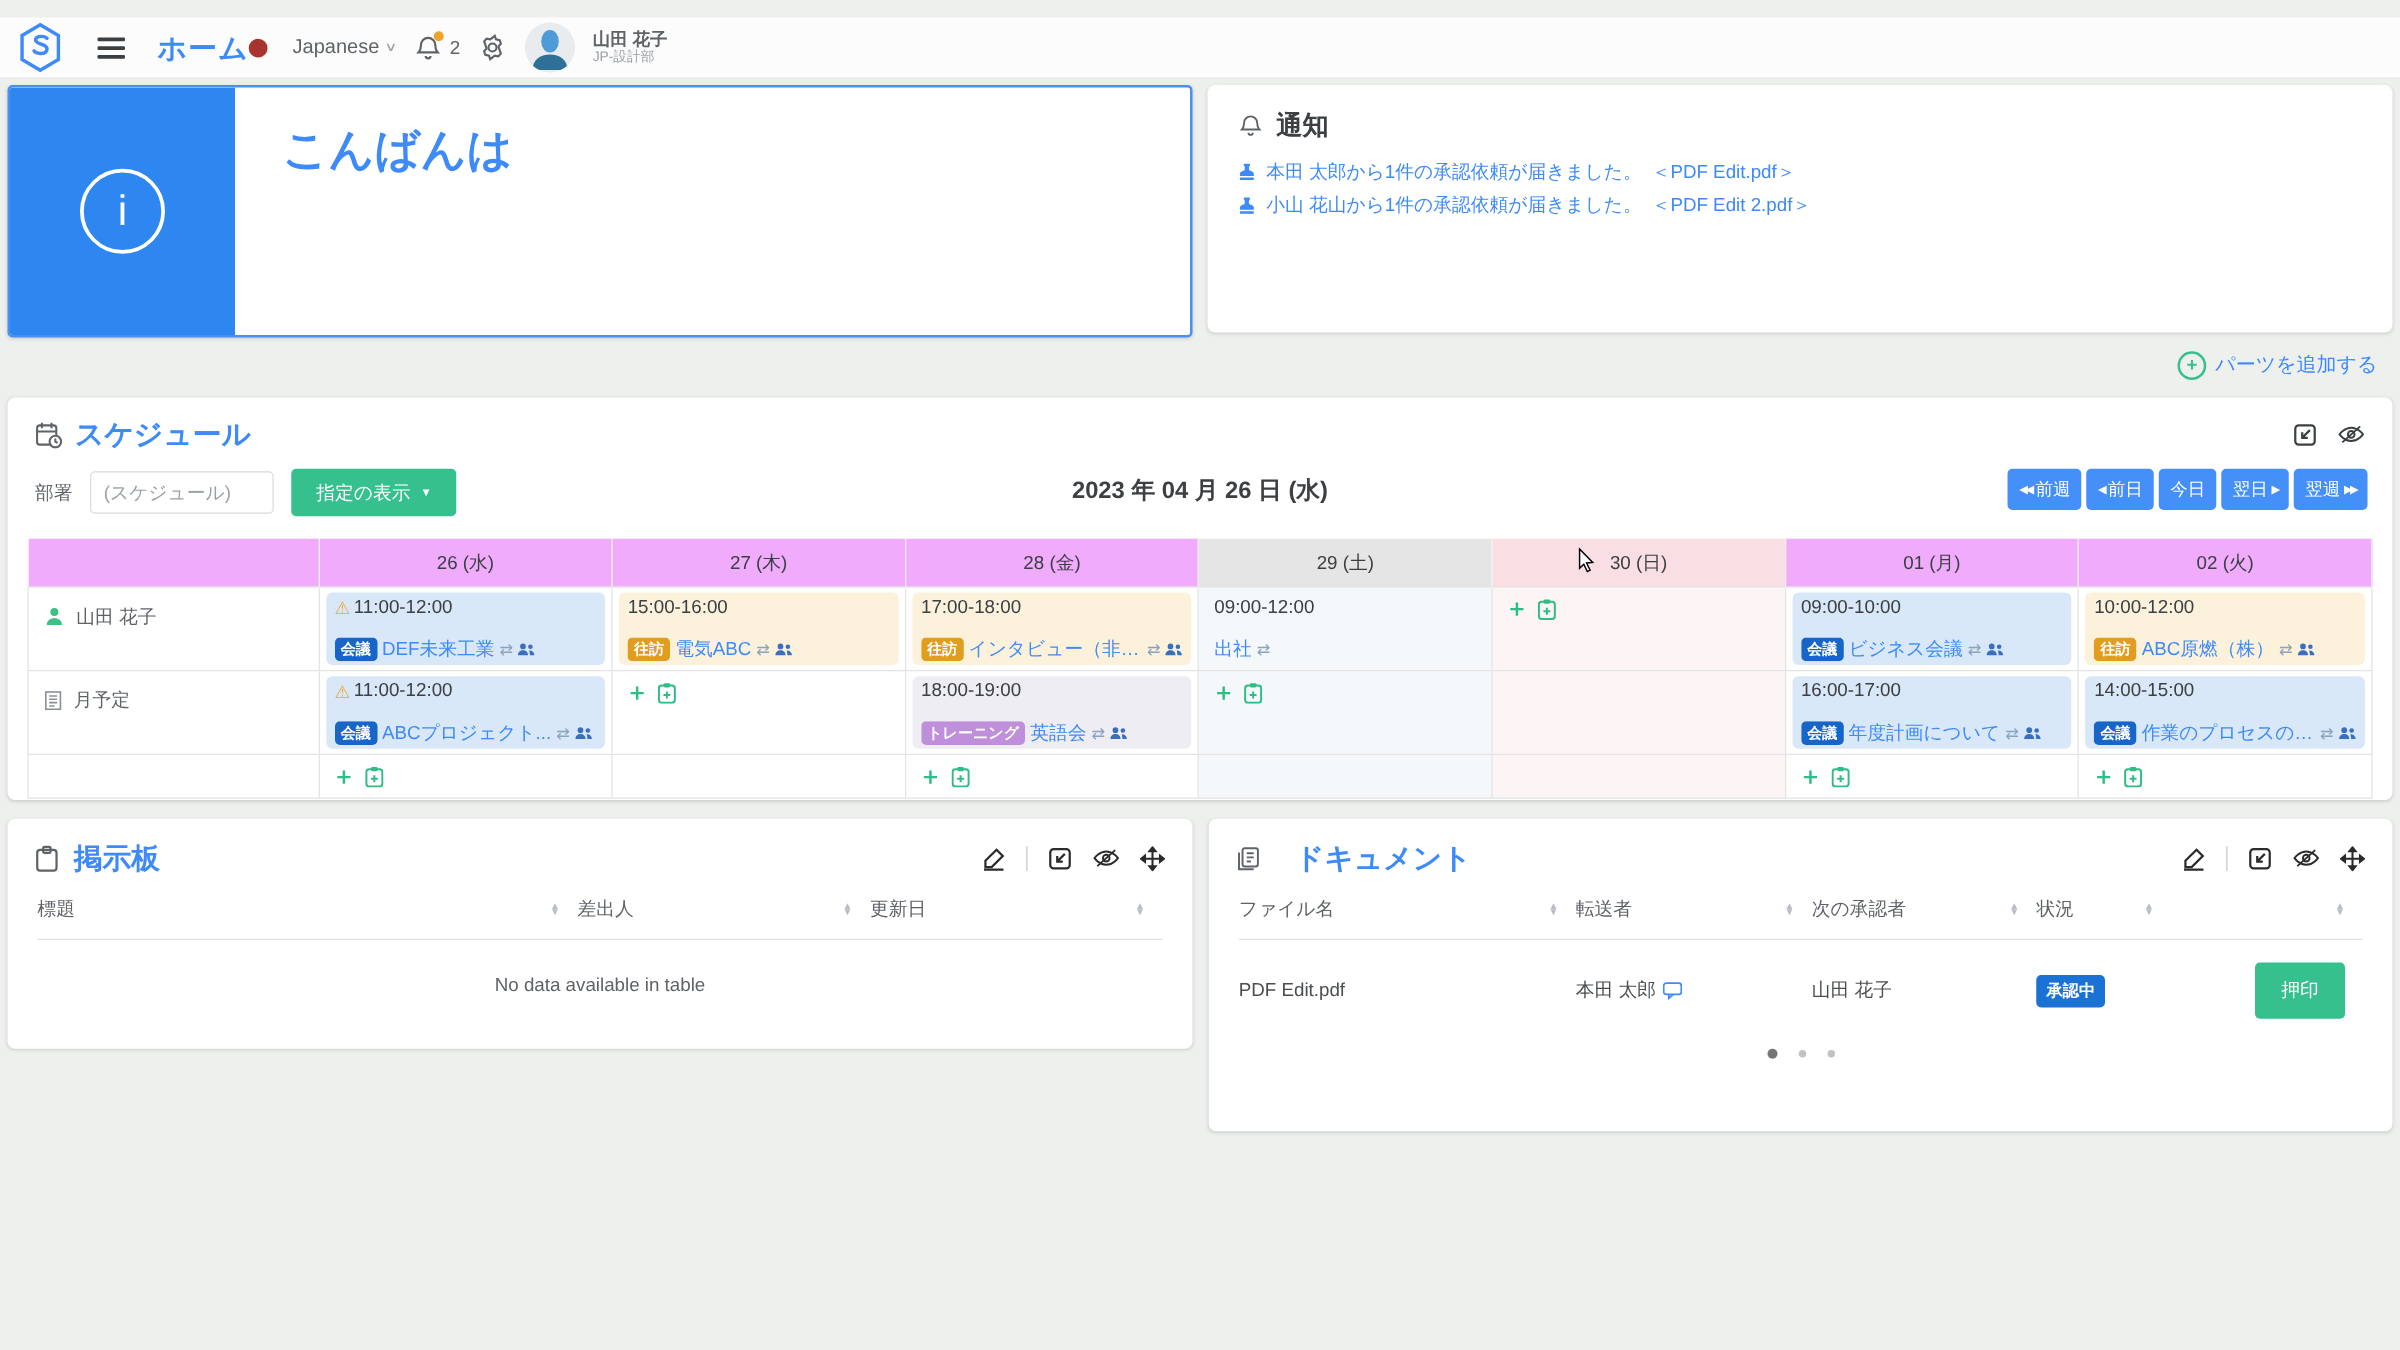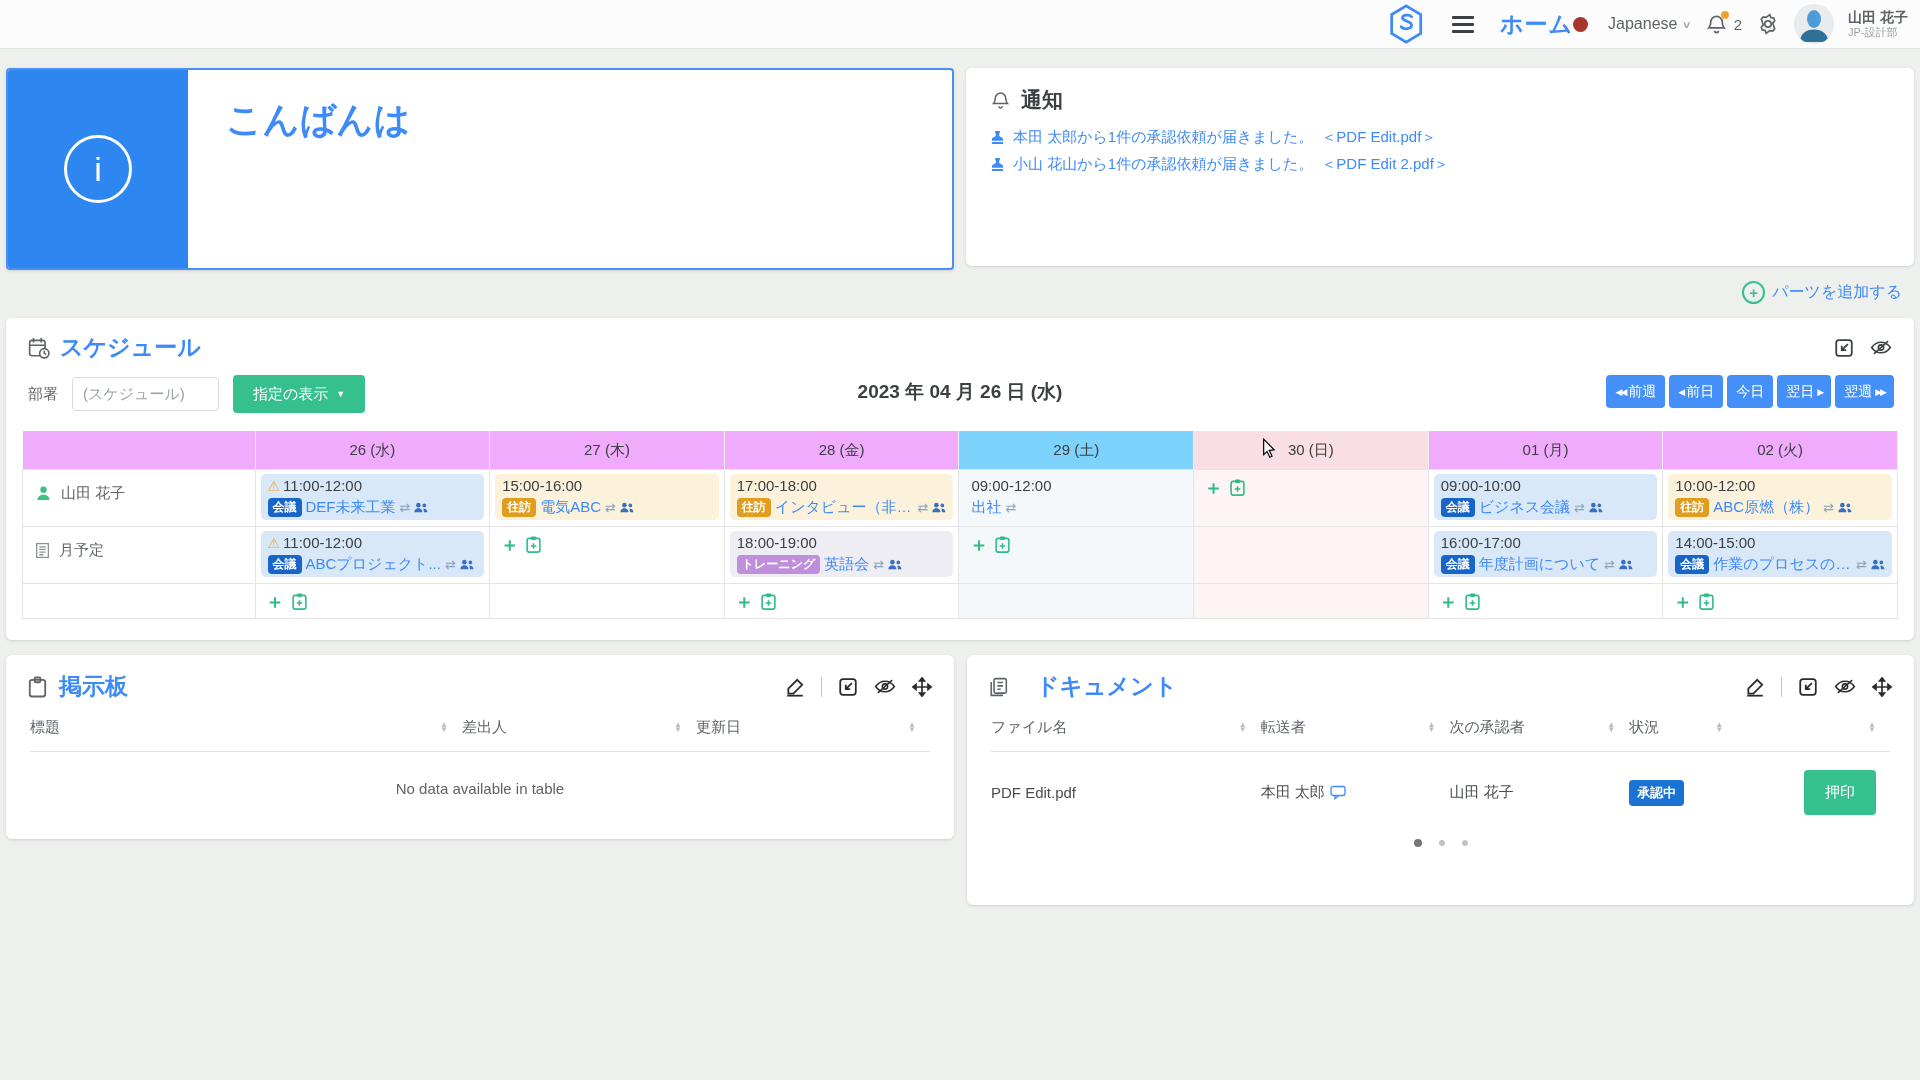--- a/index.html
+++ b/index.html
@@ -3,22 +3,22 @@
 <meta charset="utf-8">
 <style>
   html,body{margin:0;padding:0;}
   body{
     width:1920px;height:1080px;position:relative;overflow:hidden;
     background:#eef0ee;
     font-family:"Liberation Sans","DejaVu Sans",sans-serif;
     color:#3c4043;
   }
   
-  .topbar{position:absolute;left:0;top:0;width:1920px;height:48px;background:#fcfcfc;
-    border-bottom:1px solid #e3e5e3;display:flex;align-items:center;justify-content:flex-end;z-index:5;}
+  .topbar{position:absolute;left:0;top:14px;width:1920px;height:48px;background:#fcfcfc;
+    border-bottom:1px solid #e3e5e3;display:flex;align-items:center;justify-content:flex-start;z-index:5;}
   .tb-left{display:flex;align-items:center;gap:26px;padding-left:14px;}
   .logo{width:38px;height:40px;display:inline-flex;}
   .burger{display:inline-flex;flex-direction:column;gap:4px;cursor:pointer;}
   .burger i{display:block;width:22px;height:3px;background:#3c4043;border-radius:1px;}
   .page-title{color:#3d8af8;font-size:23px;font-weight:bold;letter-spacing:1px;}
   .tb-right{display:flex;align-items:center;gap:14px;padding-right:12px;}
   .rec-dot{width:15px;height:15px;border-radius:50%;background:#a8342e;margin-right:6px;}
   .lang{display:flex;align-items:center;gap:6px;color:#5f6368;font-size:16px;cursor:pointer;}
   .chev{font-size:10px;color:#9aa0a6;transform:scaleX(1.4);}
   .bellwrap{position:relative;display:inline-flex;align-items:center;}
@@ -61,37 +61,37 @@
   .dept-input{width:125px;height:32px;border:1px solid #d8dadd;border-radius:4px;font-size:15px;color:#9aa0a6;padding:0 10px;font-family:inherit;background:#fff;}
   .disp-btn{background:#36c08e;color:#fff;border:none;border-radius:4px;height:38px;padding:0 20px;font-size:15px;font-family:inherit;cursor:pointer;display:flex;align-items:center;gap:8px;}
   .disp-btn .caret{font-size:9px;}
   .date-title{position:absolute;left:0;right:0;top:12px;text-align:center;font-size:19px;font-weight:bold;color:#3c4043;}
   .ctrl-right{position:absolute;right:20px;top:8px;display:flex;gap:4px;}
   .nav-btn{background:#4490f8;color:#fff;border:none;border-radius:4px;height:33px;padding:0 9px;font-size:14px;font-family:inherit;cursor:pointer;display:flex;align-items:center;gap:3px;}
   .nav-btn .arr{font-size:9px;letter-spacing:-2px;}
   .sched-table-wrap{margin:12px 16px 0 16px;}
   table.sched-table{width:100%;border-collapse:collapse;table-layout:fixed;}
   .sched-table th{height:36px;background:#f0abfc;font-size:15px;font-weight:500;color:#3c4043;border-right:1px solid #f2f2f2;}
-  .sched-table th.hdr-sat{background:#7dd3fc;}
+  .sched-table th.hdr-sat{background:#e5e5e5;}
   .sched-table th.hdr-sun{background:#f9dee3;}
   .sched-table col.c-name{width:12.4%;}
   .sched-table td{border:1px solid #e4e4e4;vertical-align:top;padding:0;background:#fff;}
   .sched-table tr.r-main td{height:56px;}
   .sched-table tr.r-add td{height:34px;}
   td.col-sat{background:#f4f8fb;}
   td.col-sun{background:#fdf4f6;}
   .row-label{display:flex;align-items:center;gap:9px;padding:14px 0 0 12px;font-size:15px;color:#5f6368;}
   .event{margin:4px 5px;padding:3px 7px;border-radius:5px;overflow:hidden;cursor:pointer;}
   .bg-blue{background:#d9e8f8;}
   .bg-cream{background:#fcf2dc;}
   .bg-gray{background:#ededf3;}
   .bg-none{background:transparent;}
   .ev-time{display:flex;align-items:center;gap:3px;font-size:15px;color:#3c4043;white-space:nowrap;}
   .warn{color:#f2a62c;font-size:14px;line-height:1;}
-  .ev-title{display:flex;align-items:center;gap:4px;margin-top:4px;white-space:nowrap;overflow:hidden;}
+  .ev-title{display:flex;align-items:center;gap:4px;margin-top:16px;white-space:nowrap;overflow:hidden;}
   .badge{font-size:12px;font-weight:bold;color:#fff;border-radius:4px;padding:1px 5px;flex:none;}
   .b-blue{background:#1765c8;}
   .b-orange{background:#e09d20;}
   .b-purple{background:#c08fdb;}
   .ev-link{color:#3d8af8;font-size:15px;overflow:hidden;text-overflow:ellipsis;cursor:pointer;}
   .rep{color:#8ba3bd;font-size:13px;flex:none;}
   .ppl{display:inline-flex;flex:none;}
   .add-wrap{display:flex;align-items:center;gap:7px;padding:8px 0 0 10px;}
   .add-plus{color:#2ebd85;font-size:19px;font-weight:bold;line-height:1;cursor:pointer;}
   .add-clip{display:inline-flex;cursor:pointer;}

